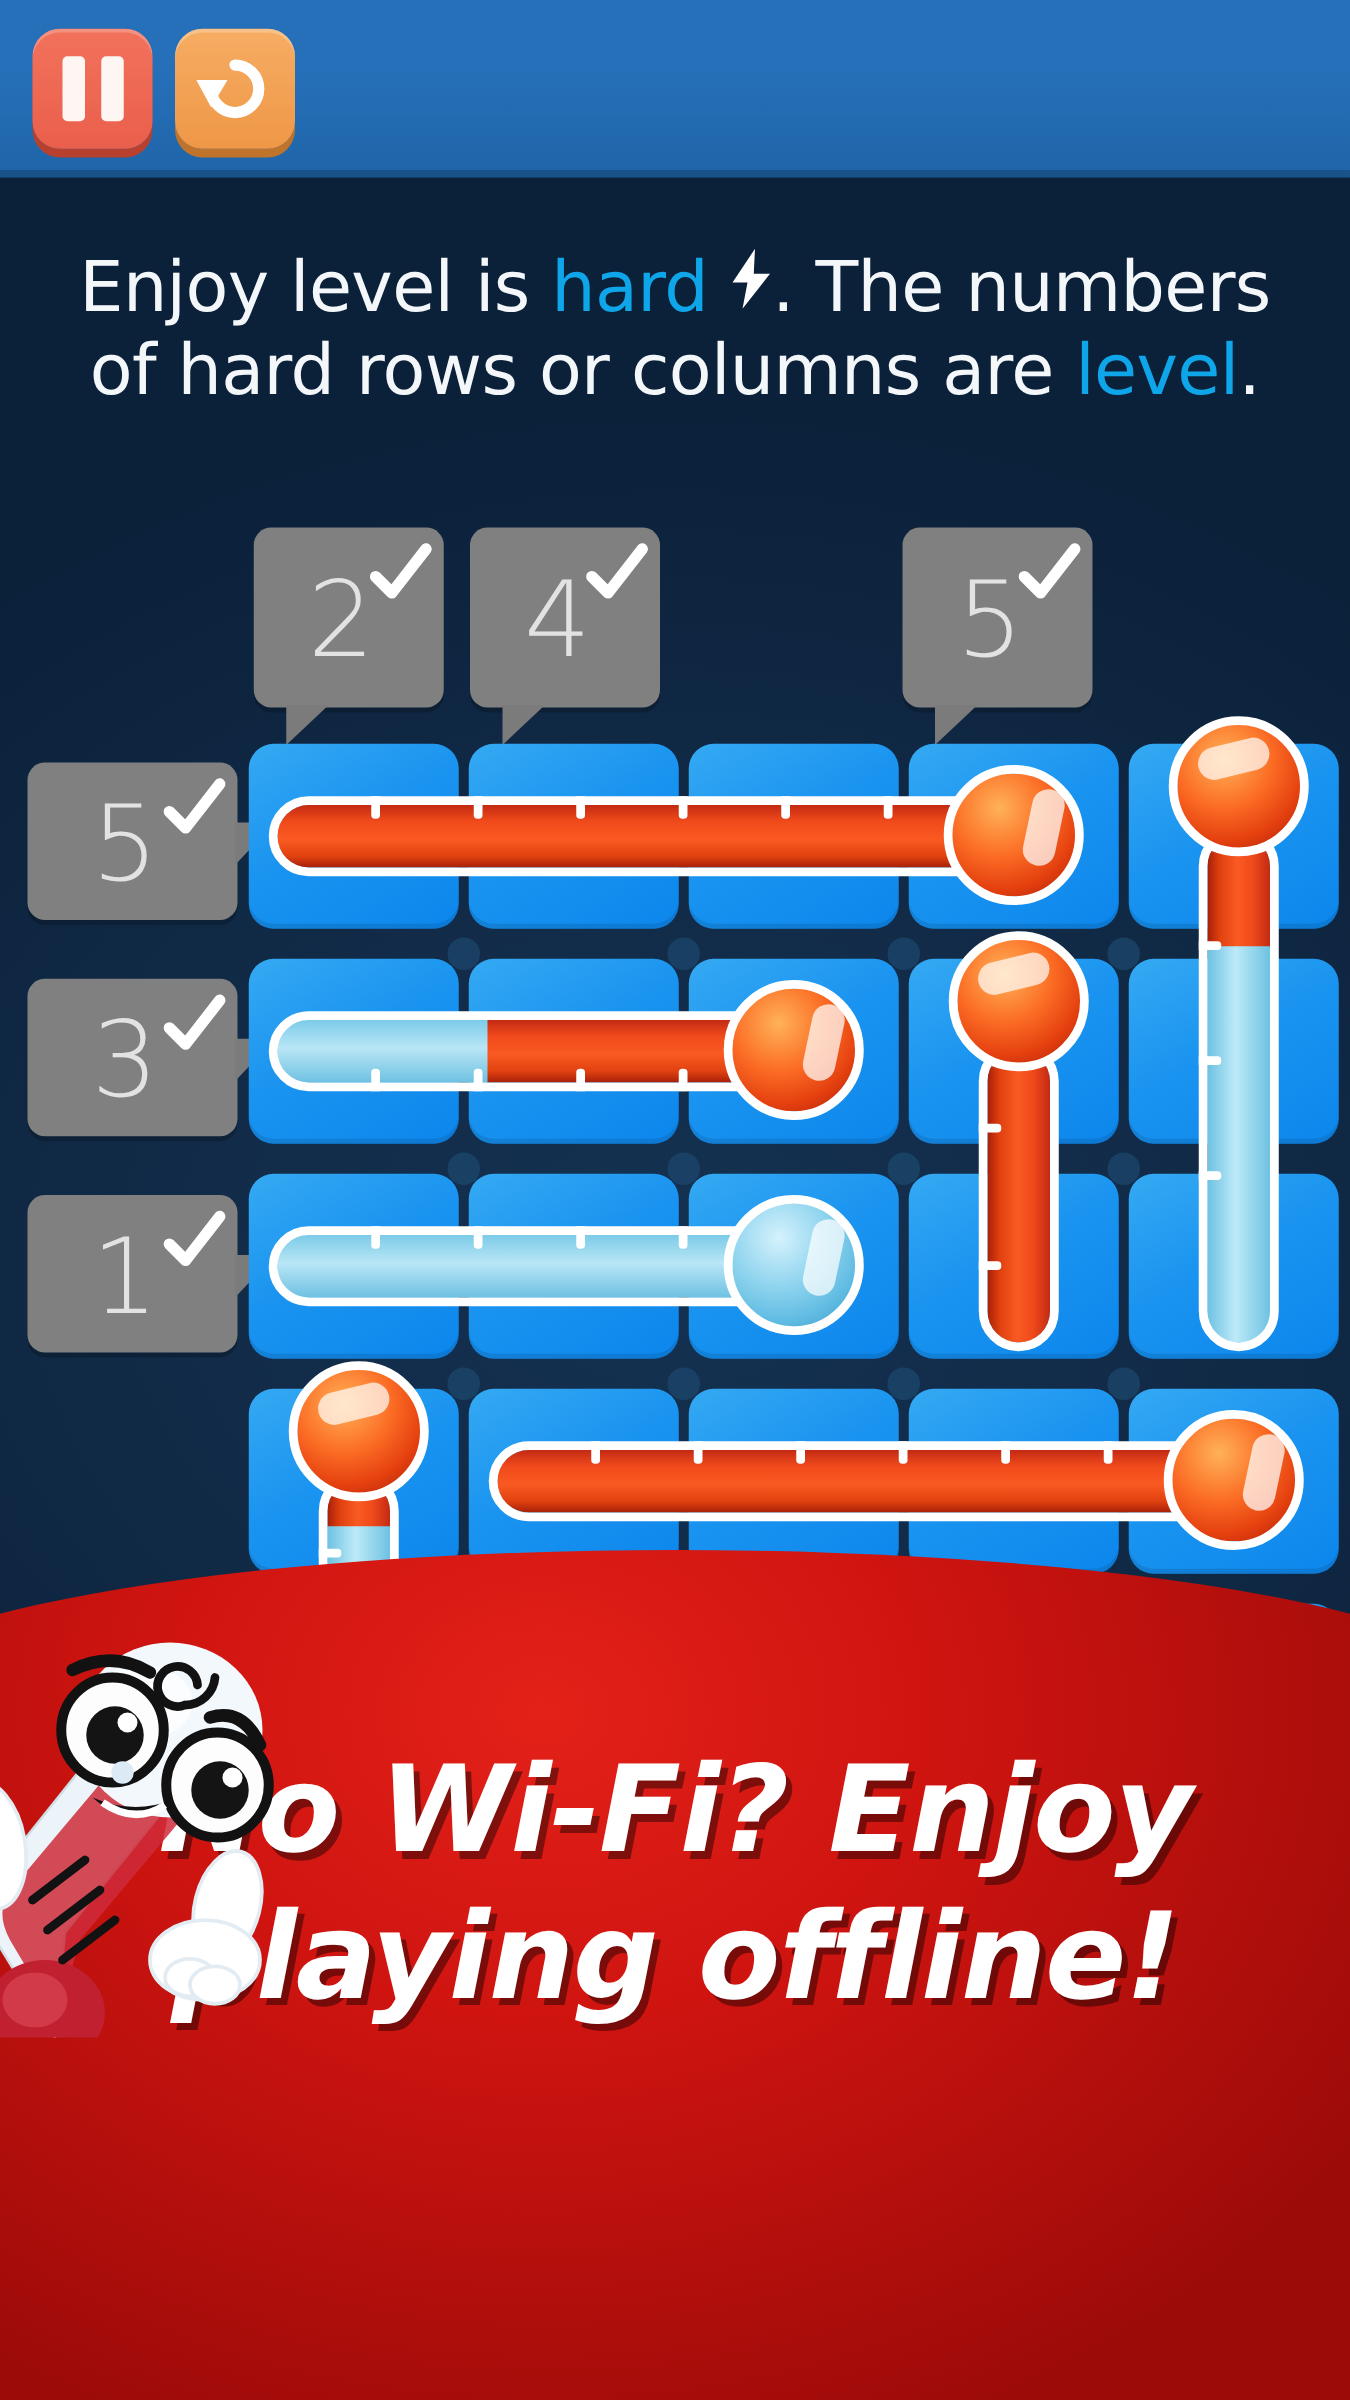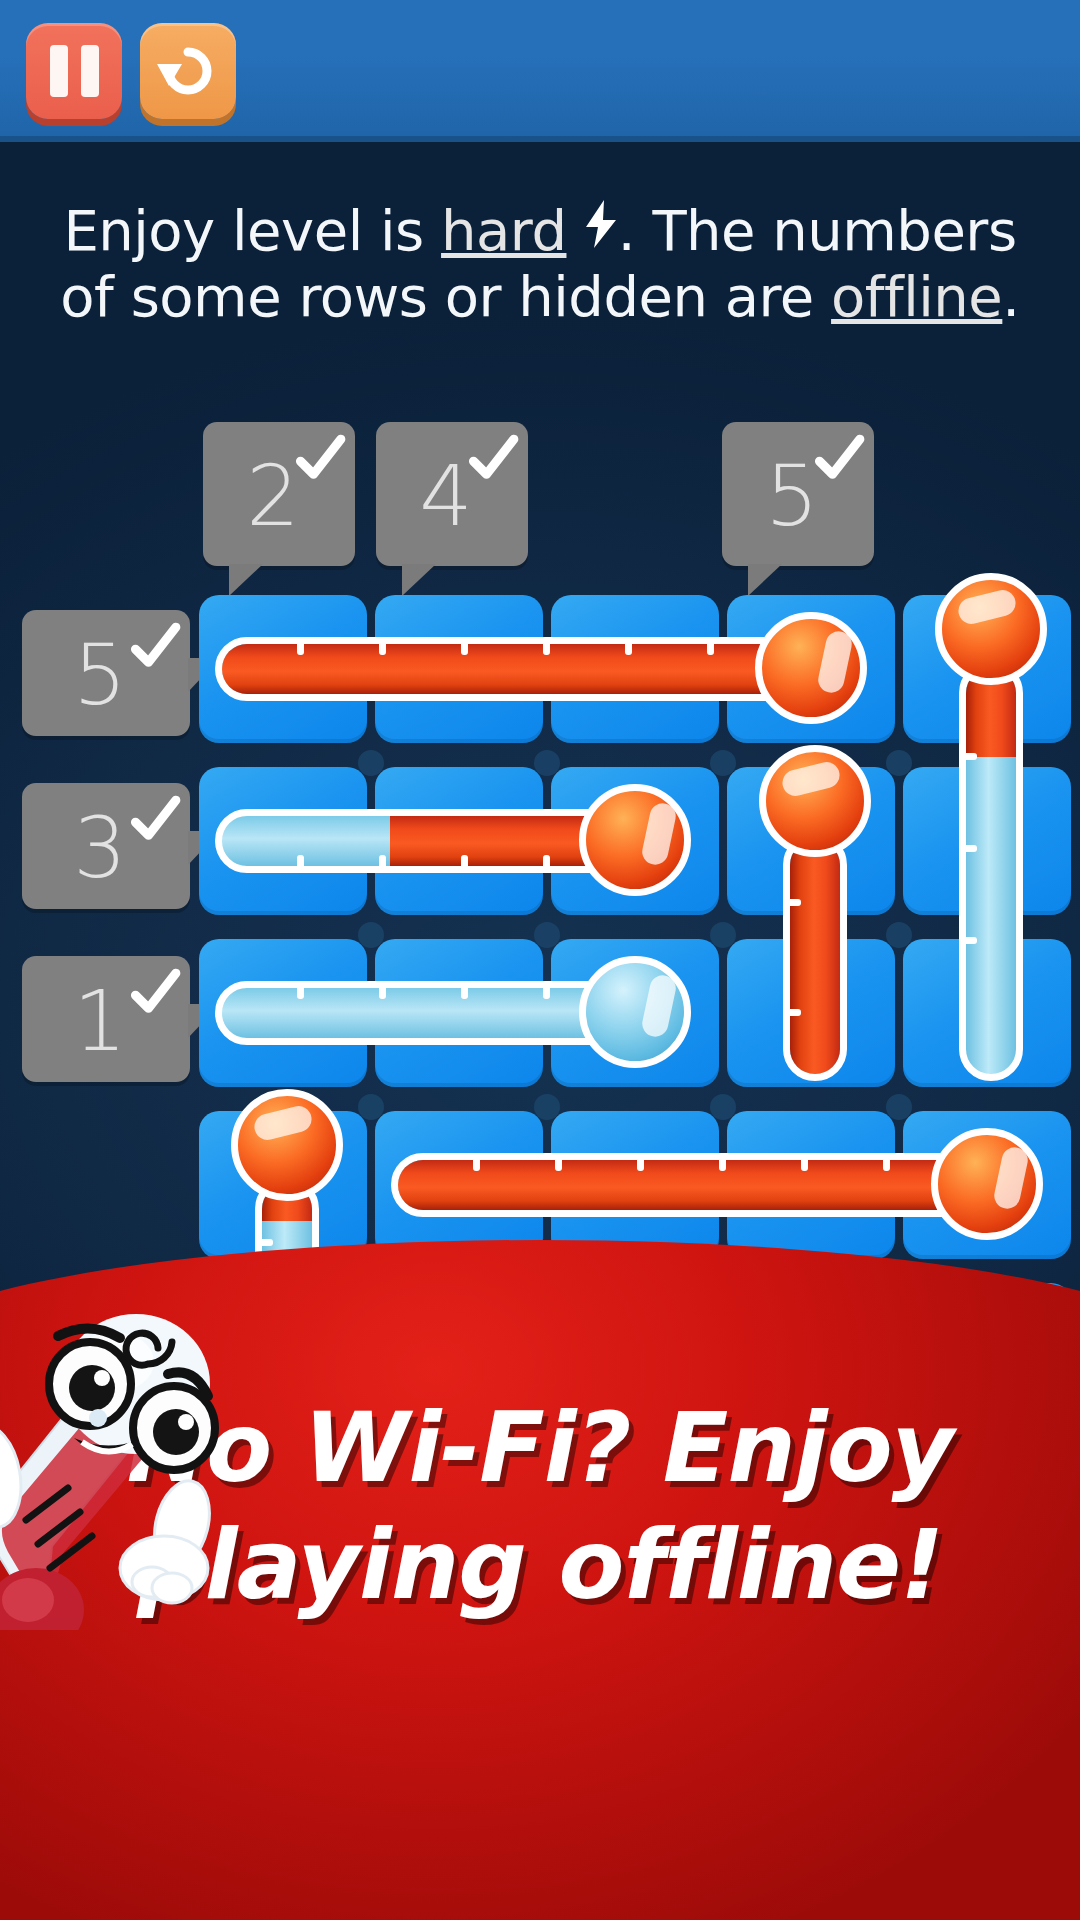--- a/index.html
+++ b/index.html
@@ -81,21 +81,21 @@
   }
 
   
   .instruction{
     position:absolute; left:0; top:198px; width:1080px;
     text-align:center; color:#f4f7fa;
     font-size:56px; line-height:1.18; letter-spacing:-.5px;
     font-family:"DejaVu Sans", sans-serif; z-index:10;
     padding:0 46px;
   }
-  .hot{ color:#e5e5e5;text-decoration:underline; }
+  .hot{ color:#0ea5e9; }
   .bolt{ display:inline-block; font-size:48px; transform:translateY(-2px); }
 
   
   .puzzle{ position:absolute; left:0; top:0; width:1080px; height:1500px; z-index:8; }
 
   .clue{
     position:absolute; background:#808080; border-radius:14px;
     box-shadow:0 4px 0 rgba(0,0,0,.20);
     color:#e2e2e2; font-family:"DejaVu Sans", sans-serif;
     display:flex; align-items:center; justify-content:center;
@@ -243,21 +243,21 @@
   </div>
 
 
 </div>
 
 <div class="instruction">
   <span>Enjoy level is </span><span class="hot">hard</span> <span class="bolt">
     <svg width="34" height="48" viewBox="0 0 34 48">
         <polygon points="20,0 2,27 14,27 10,48 32,20 19,20" fill="#ffffff"></polygon>
       </svg>
-  </span><span>. The numbers of some rows or hidden are </span><span class="hot">offline</span><span>.</span>
+  </span><span>. The numbers of hard rows or columns are </span><span class="hot">level</span><span>.</span>
 </div>
 
 <div class="puzzle">
 
   <div class="clue clue-col" style="left:203px; top:422px;">
     <span class="clue-num">2</span>
     <span class="tick"><svg viewBox="0 0 40 40">
           <path d="M5 21 L15 31 L36 4" stroke="#fff" stroke-width="7" fill="none" stroke-linecap="round" stroke-linejoin="round"></path>
         </svg></span>
   </div>

